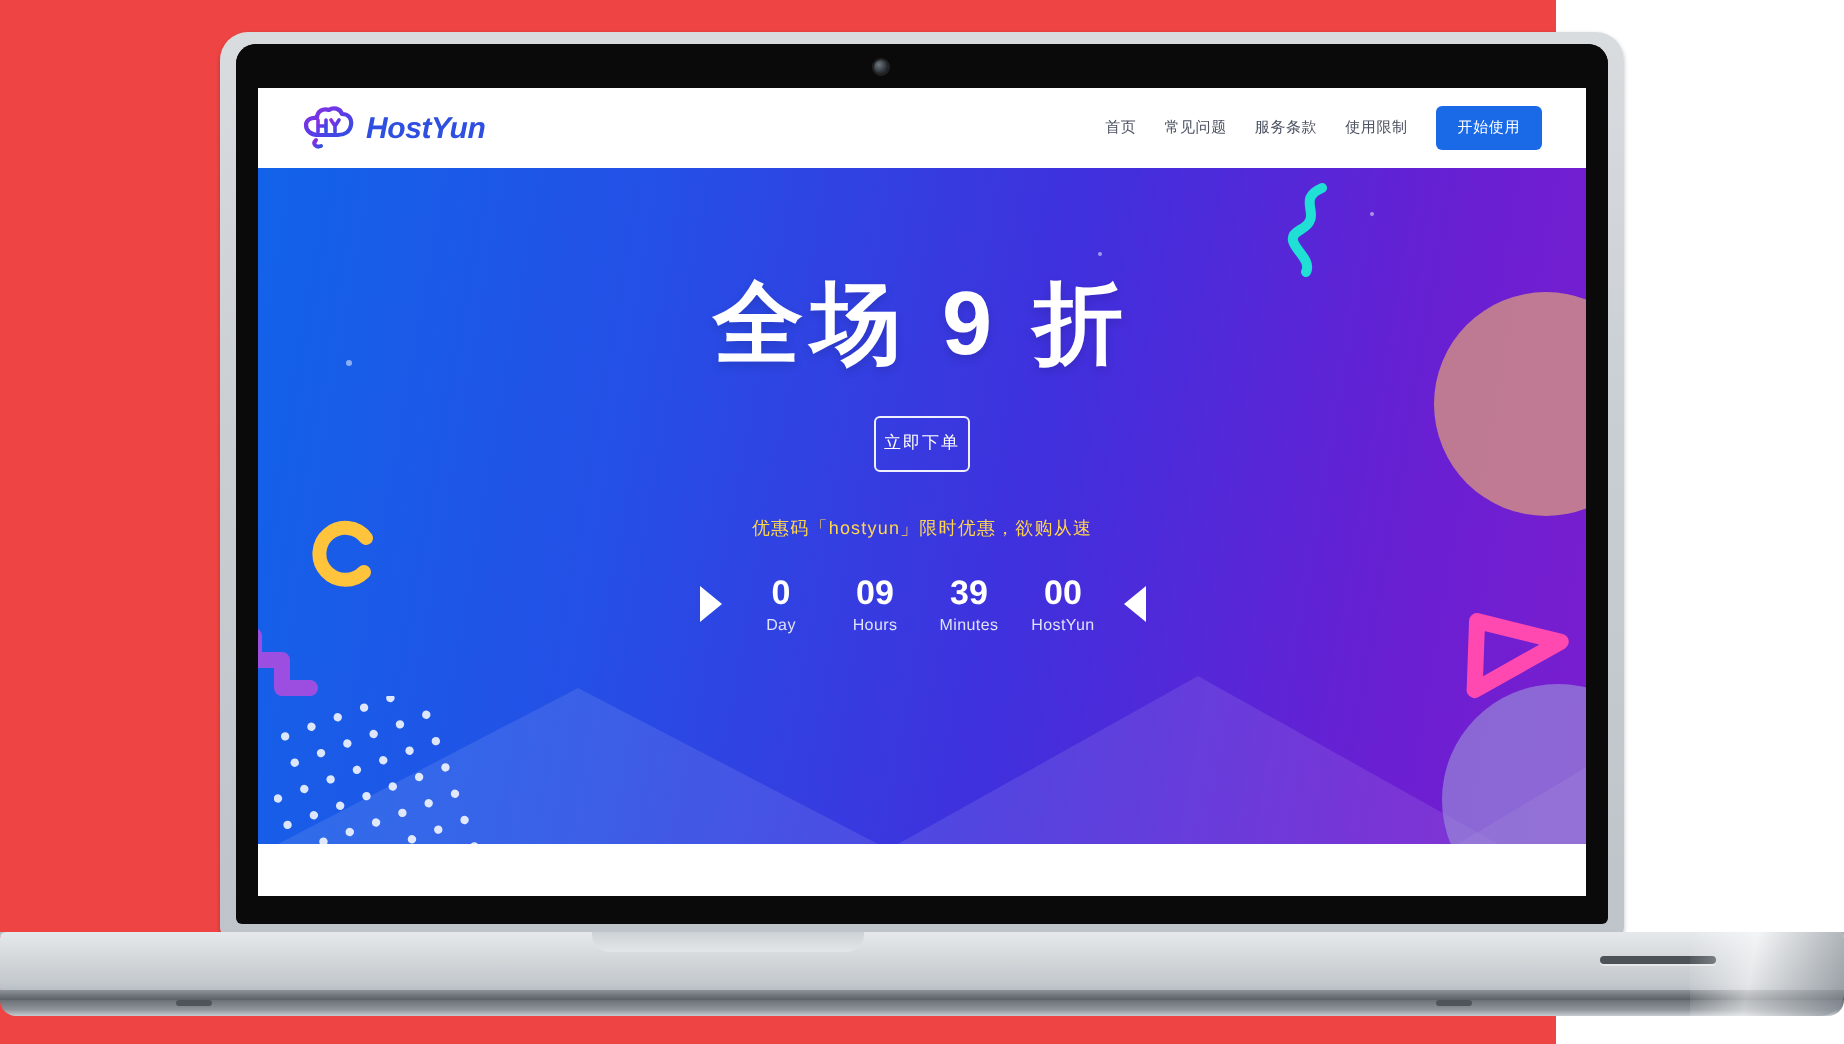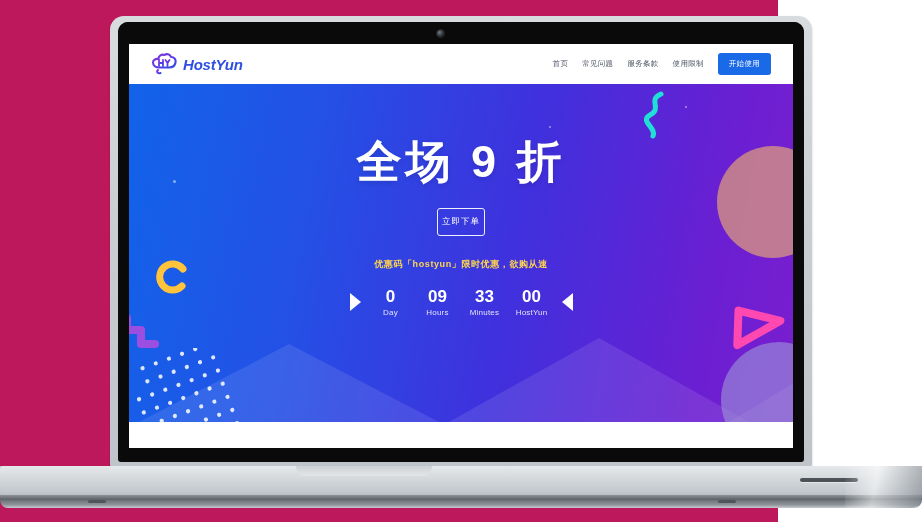--- a/index.html
+++ b/index.html
@@ -1,20 +1,20 @@
 <!DOCTYPE html>
 <html><head>
 <meta charset="utf-8">
 <style>
   html,body{margin:0;padding:0;}
   body{
     width:922px;height:522px;overflow:hidden;background:#ffffff;
     font-family:"Liberation Sans","DejaVu Sans",sans-serif;
   }
-  #stage{position:relative;width:778px;height:522px;background:#be185d;}
+  #stage{position:relative;width:778px;height:522px;background:#ef4444;}
 
   
   #laptop{position:absolute;left:0;top:0;width:922px;height:522px;}
 
   
   .lid{
     position:absolute;left:110px;top:16px;width:702px;height:452px;
     background:linear-gradient(180deg,#d9dcdf 0%,#c9ced3 45%,#bec4c9 100%);
     border-radius:14px 14px 4px 4px;
     box-shadow:0 1px 2px rgba(0,0,0,.25);
@@ -114,21 +114,21 @@
   }
   .headline{
     color:#ffffff;font-size:45px;font-weight:bold;letter-spacing:4px;
     margin-top:0;text-shadow:0 2px 5px rgba(0,0,0,.13);
   }
   .hero-btn{
     margin-top:16px;border:1px solid rgba(255,255,255,.92);border-radius:3px;
     color:#ffffff;font-size:8.5px;padding:7px 4px;letter-spacing:1px;
   }
   .promo{
-    margin-top:22px;color:#ffd64d;font-size:9px;font-weight:bold;letter-spacing:.6px;
+    margin-top:22px;color:#ffd64d;font-size:9px;font-weight:normal;letter-spacing:.6px;
   }
   .countdown{
     margin-top:17px;display:flex;align-items:center;gap:13px;
   }
   .cd-arrow{width:0;height:0;}
   .cd-arrow.left{
     border-top:9px solid transparent;border-bottom:9px solid transparent;
     border-left:11px solid #ffffff;
   }
   .cd-arrow.right{
@@ -300,21 +300,21 @@
                 <div class="cd-val">0</div>
                 <div class="cd-lbl">Day</div>
               </div>
 
               <div class="cd-unit">
                 <div class="cd-val">09</div>
                 <div class="cd-lbl">Hours</div>
               </div>
 
               <div class="cd-unit">
-                <div class="cd-val">33</div>
+                <div class="cd-val">39</div>
                 <div class="cd-lbl">Minutes</div>
               </div>
 
               <div class="cd-unit">
                 <div class="cd-val">00</div>
                 <div class="cd-lbl">HostYun</div>
               </div>
 
               <div class="cd-arrow right"></div>
             </div>

